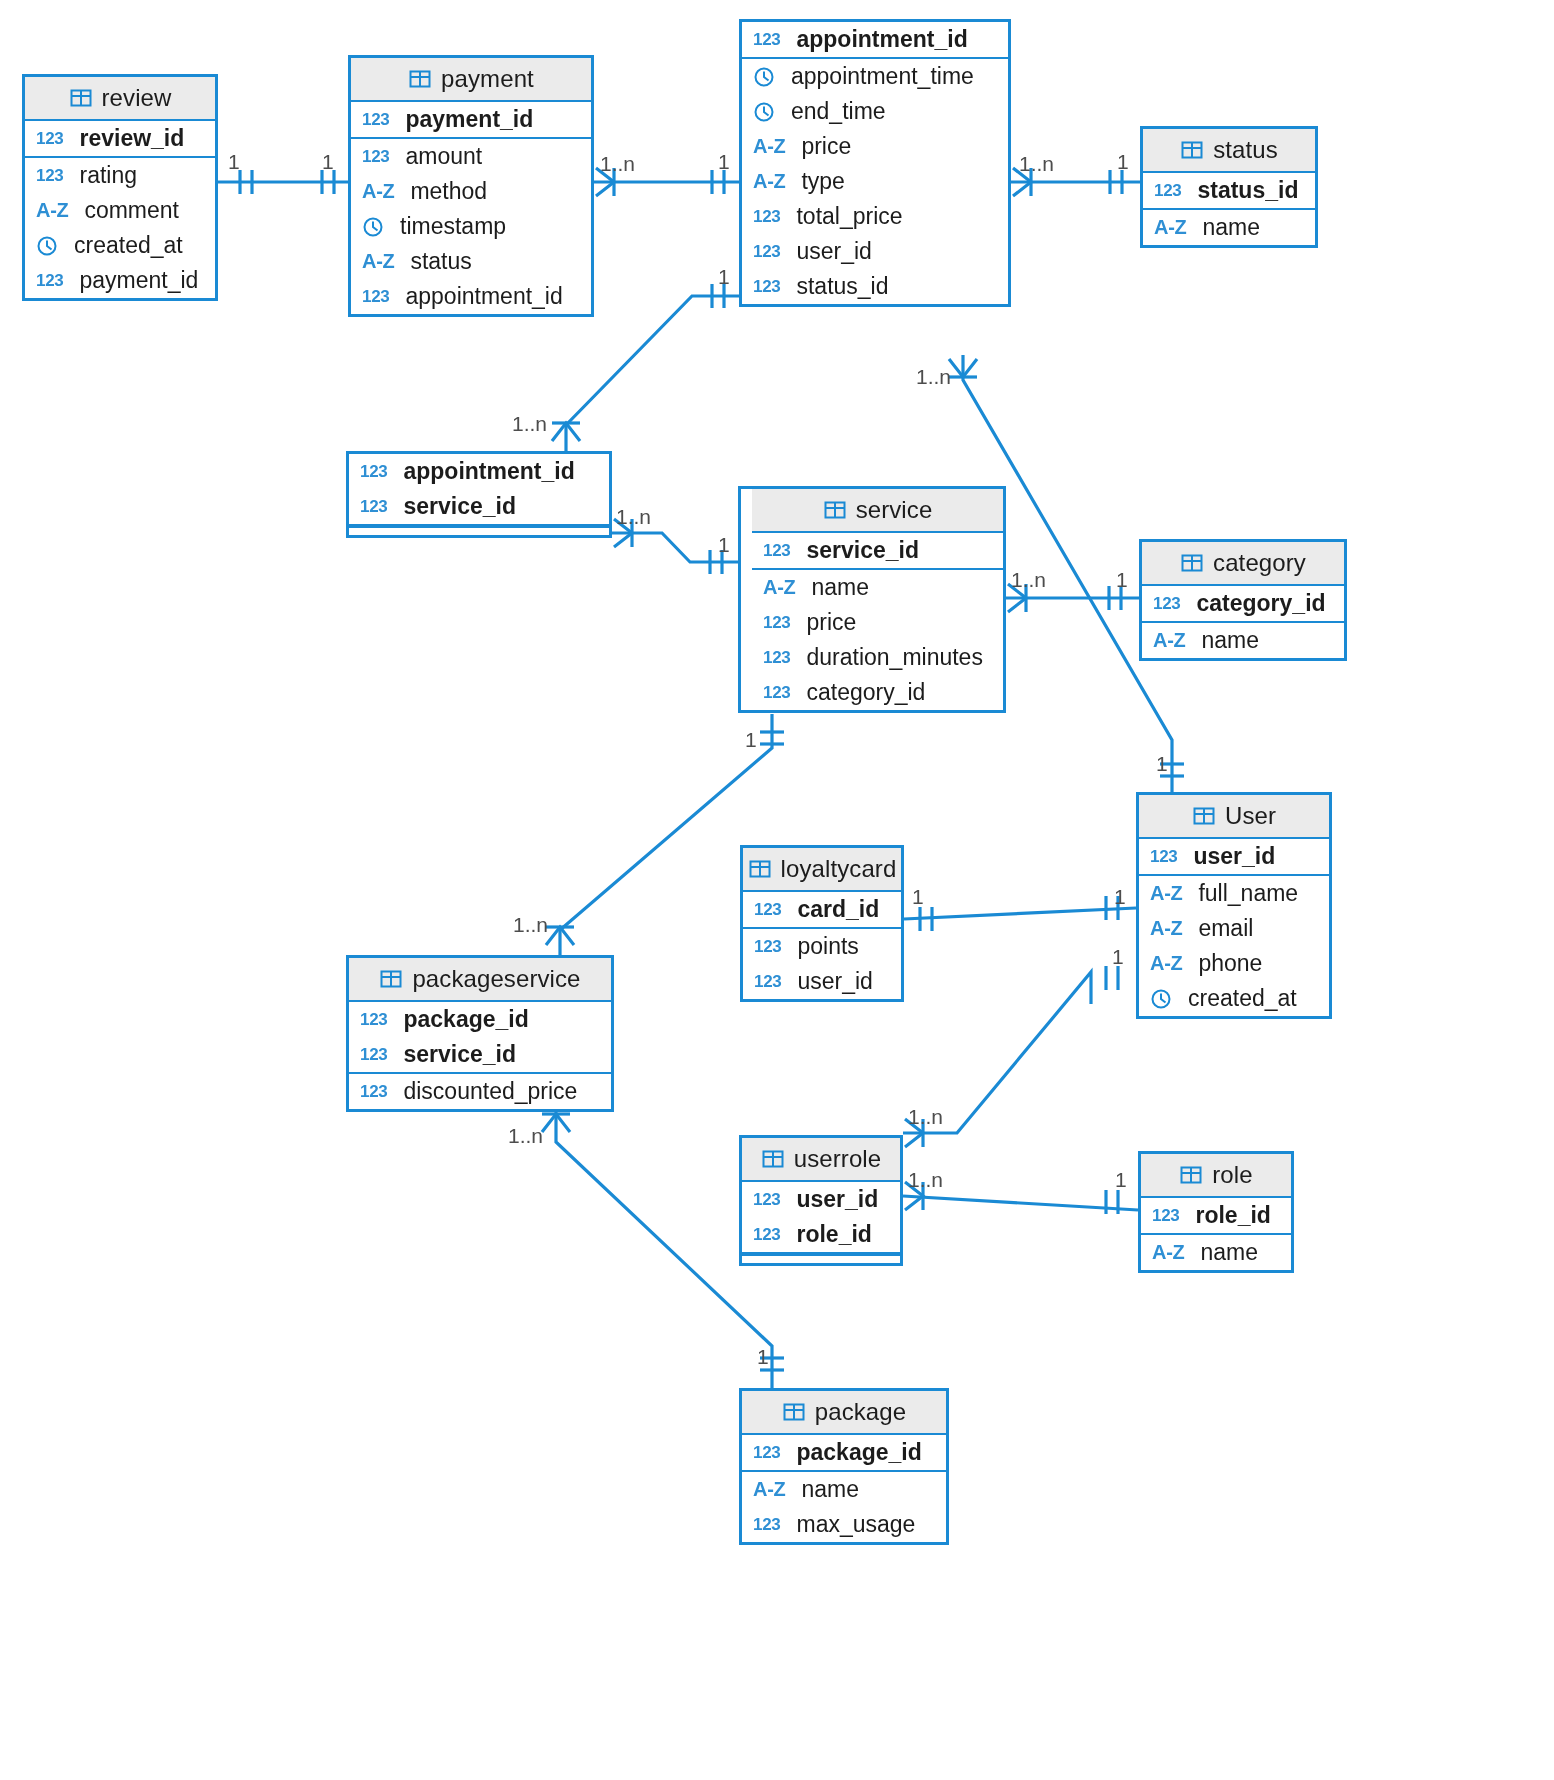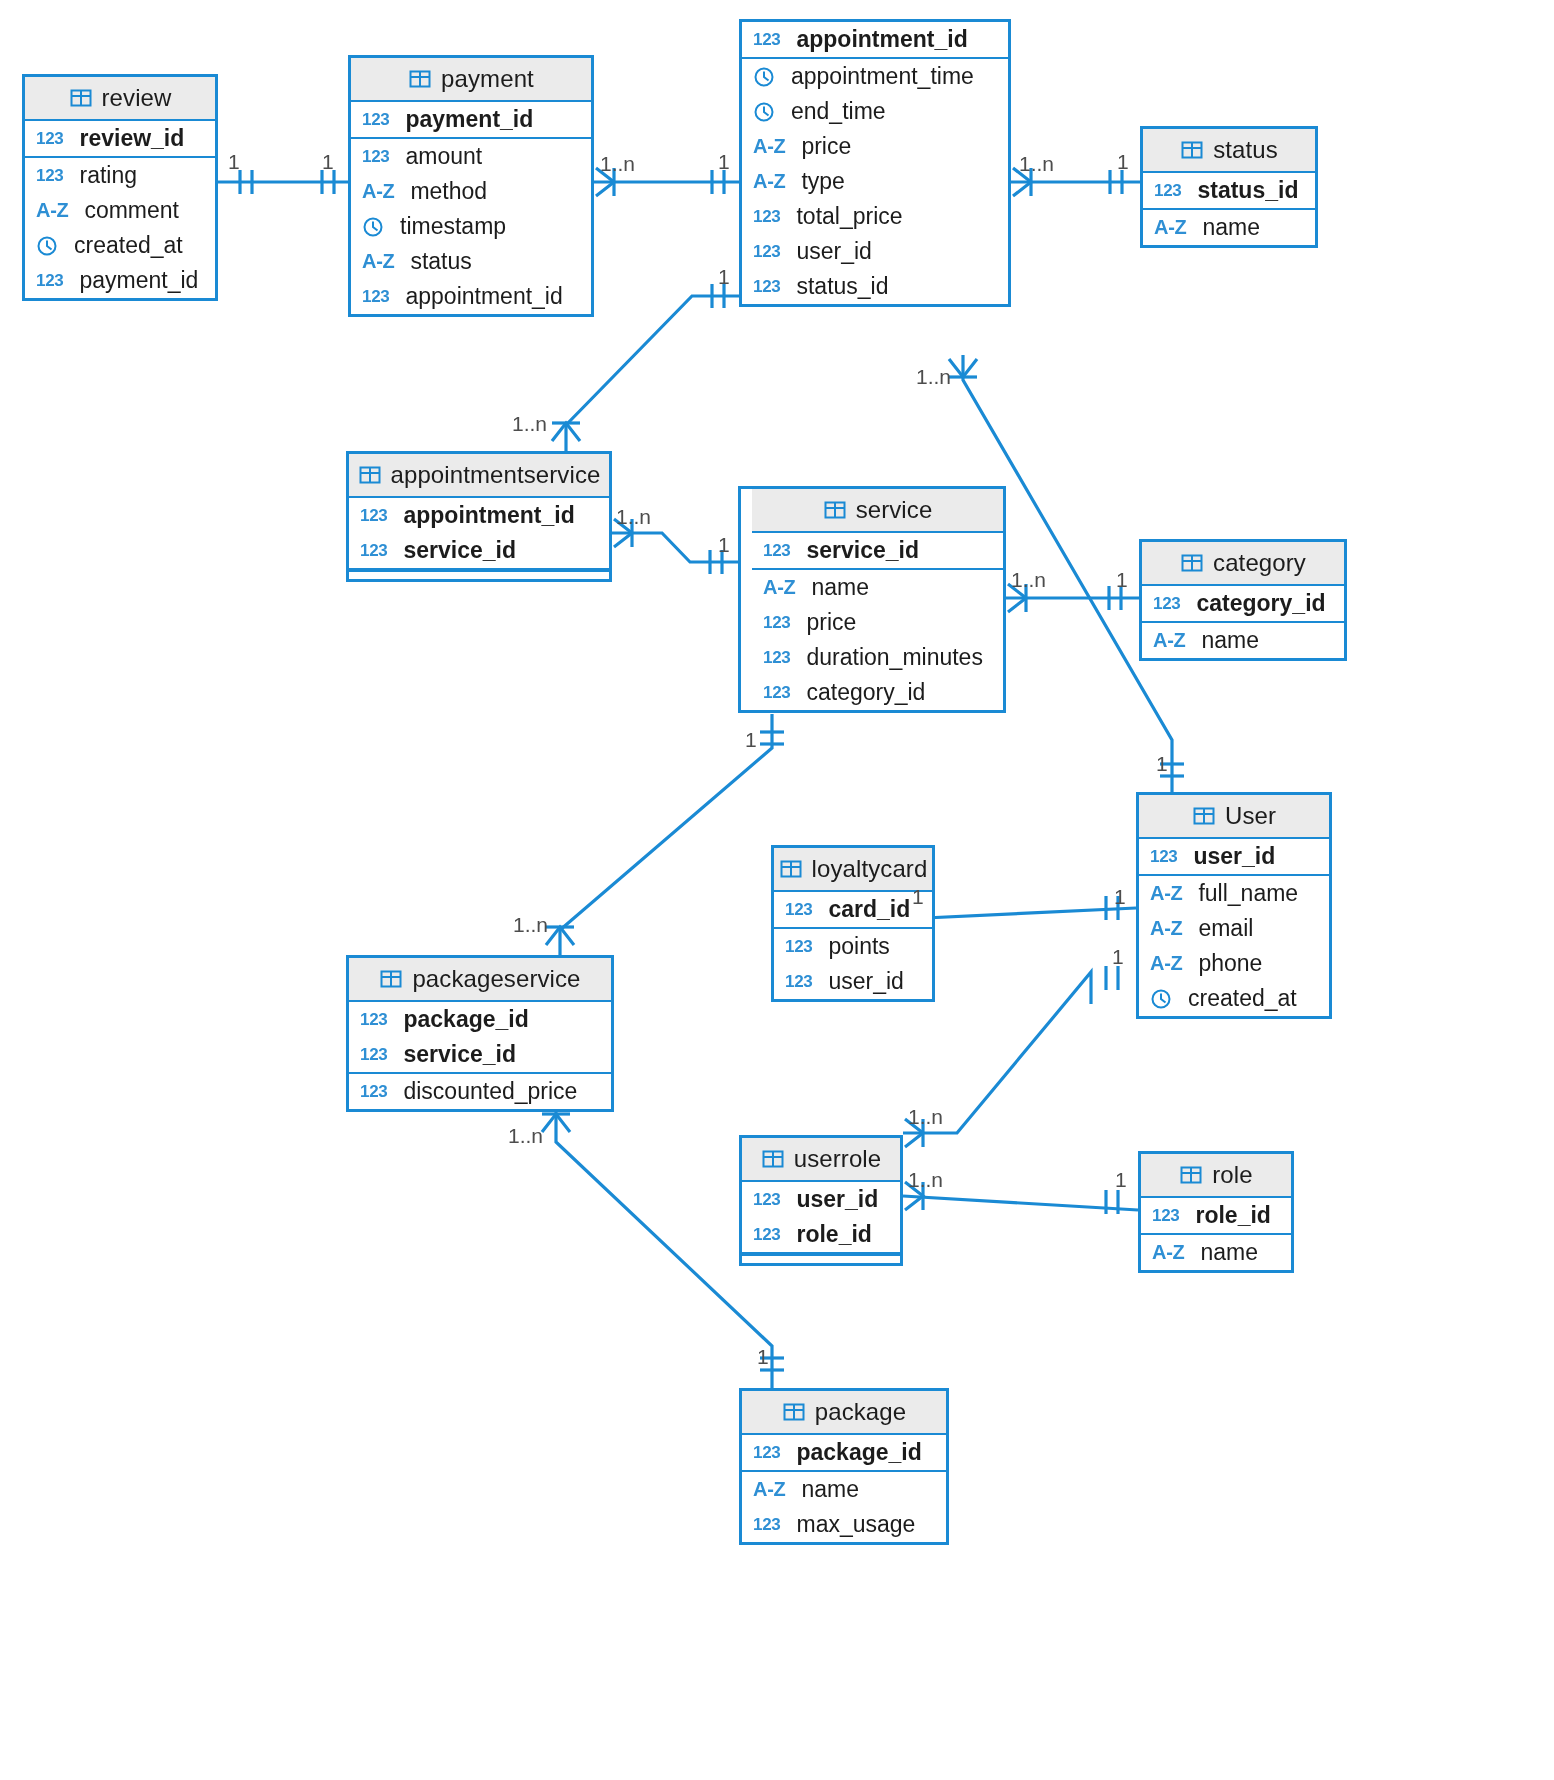--- a/index.html
+++ b/index.html
@@ -298,28 +298,20 @@
           </div>
         </div>
         <div class="col-group">
           <div class="row">
             <span class="typ az">A-Z</span>
             <span>name</span>
           </div>
         </div>
       </div>
       <div class="entity" style="left: 346px; top: 451px; width: 266px;">
-        <div class="ent-title">
-          <span class="ico-grid"><svg width="24" height="24" viewBox="0 0 24 24">
-              <rect x="2.5" y="4.5" width="19" height="15" fill="none" stroke="#1a8ad4" stroke-width="2"></rect>
-              <line x1="2.5" y1="10" x2="21.5" y2="10" stroke="#1a8ad4" stroke-width="2"></line>
-              <line x1="12" y1="4.5" x2="12" y2="19.5" stroke="#1a8ad4" stroke-width="2"></line>
-            </svg></span>
-          <span class="tname">appointmentservice</span>
-        </div>
         <div class="pk-group">
           <div class="row pk">
             <span class="typ">123</span>
             <span>appointment_id</span>
           </div>
           <div class="row pk">
             <span class="typ">123</span>
             <span>service_id</span>
           </div>
         </div>
@@ -413,21 +405,21 @@
             <span class="ico-clock">
               <svg width="22" height="22" viewBox="0 0 22 22">
                 <circle cx="11" cy="11" r="8.5" fill="none" stroke="#1a8ad4" stroke-width="2"></circle>
                 <path d="M11 5.5 L11 11 L15.5 14.5" fill="none" stroke="#1a8ad4" stroke-width="2"></path>
               </svg>
             </span>
             <span>created_at</span>
           </div>
         </div>
       </div>
-      <div class="entity" style="left: 740px; top: 845px; width: 164px; margin-left: 31px;">
+      <div class="entity" style="left: 740px; top: 845px; width: 164px;">
         <div class="ent-title">
           <span class="ico-grid"><svg width="24" height="24" viewBox="0 0 24 24">
               <rect x="2.5" y="4.5" width="19" height="15" fill="none" stroke="#1a8ad4" stroke-width="2"></rect>
               <line x1="2.5" y1="10" x2="21.5" y2="10" stroke="#1a8ad4" stroke-width="2"></line>
               <line x1="12" y1="4.5" x2="12" y2="19.5" stroke="#1a8ad4" stroke-width="2"></line>
             </svg></span>
           <span class="tname">loyaltycard</span>
         </div>
         <div class="pk-group">
           <div class="row pk">

